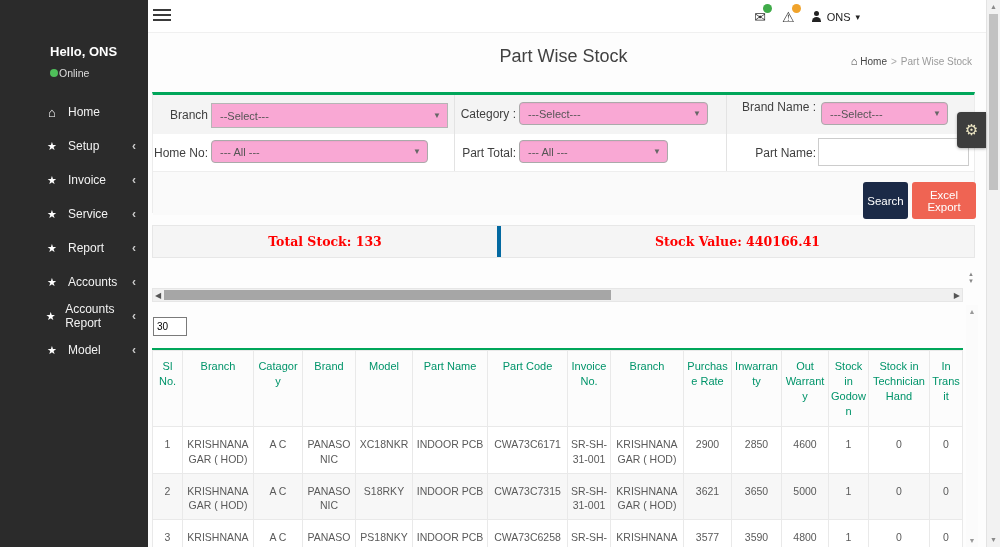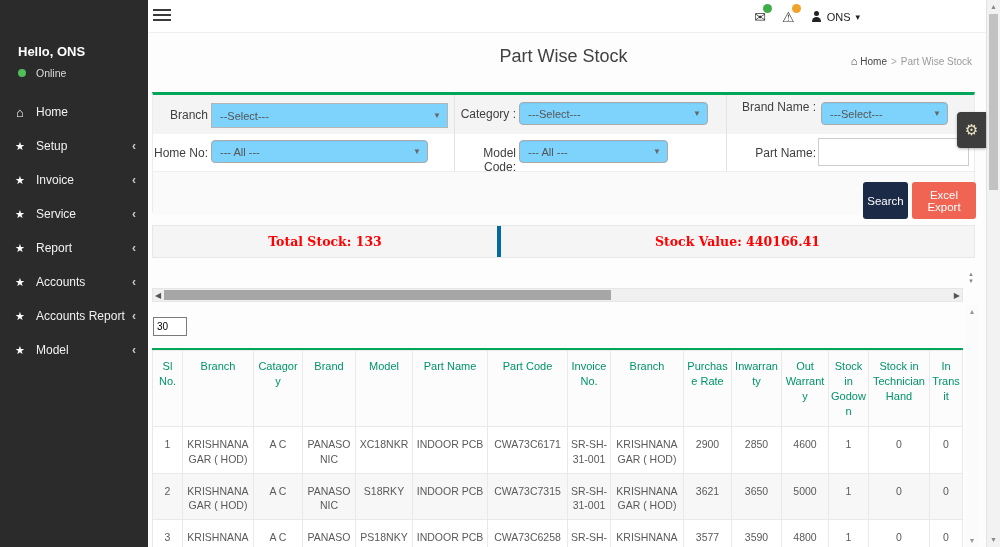--- a/index.html
+++ b/index.html
@@ -1,24 +1,24 @@
 <!DOCTYPE html>
 <html><head>
 <meta charset="utf-8">
 <style>
   * { margin:0; padding:0; box-sizing:border-box; }
   html,body { width:1000px; height:547px; }
   body { font-family:"Liberation Sans", sans-serif; background:#fff; overflow:hidden; position:relative; }
   .app { position:relative; width:1000px; height:547px; background:#fdfdfd; }
 
   
-  .sidebar { position:absolute; left:0; top:0; width:148px; height:547px; background:#2b2b2b; color:#eee; z-index:5; }
+  .sidebar { position:absolute; left:0; top:0; width:148px; height:547px; background:#2b2b2b; color:#eee; z-index:5;padding-left:32px; }
   .user-panel { padding:44px 0 0 18px; }
   .greeting { font-size:13px; font-weight:bold; color:#fff; }
-  .status { margin-top:8px; font-size:10.5px; color:#ddd; display:flex; align-items:center; gap:10px; }
+  .status { margin-top:8px; font-size:10.5px; color:#ddd; display:flex; align-items:center; gap:1px; }
   .status-dot { width:8px; height:8px; border-radius:50%; background:#4fbf5a; display:inline-block; }
   .nav { margin-top:16px; }
   .nav-item { position:relative; display:flex; align-items:center; height:34px; padding:0 12px 0 13px; font-size:12px; color:#f2f2f2; cursor:pointer; }
   .nav-item .nico { width:14px; font-size:11px; color:#fff; margin-right:9px; text-align:center; }
   .nav-item .nico.home { font-size:13px; }
   .nav-item .chev { position:absolute; right:12px; font-size:12px; color:#ccc; font-weight:bold; }
 
   
   .topbar { position:absolute; left:148px; top:0; width:852px; height:33px; background:#fff; border-bottom:1px solid #f0f0f0; z-index:4; }
   .hamburger { position:absolute; left:5px; top:9px; width:18px; cursor:pointer; }
@@ -40,21 +40,21 @@
   .breadcrumb .bc-home { color:#444; display:flex; align-items:center; gap:3px; cursor:pointer; }
   .bc-home-ico { font-size:11px; color:#444; }
   .bc-sep { color:#aaa; }
 
   
   .filter-box { position:absolute; left:152px; top:92px; width:823px; height:121px; background:#fff; border:1px solid #ececec; border-top:3px solid #00a65a; }
   .f-row1 { position:absolute; left:0; top:0; width:100%; height:39px; background:#f4f4f4; }
   .f-row2 { position:absolute; left:0; top:39px; width:100%; height:37px; background:#fff; }
   .f-divider { position:absolute; top:0; width:1px; height:76px; background:#e3e3e3; }
   .f-label { position:absolute; font-size:12px; color:#3f3f3f; text-align:right; }
-  .sel { position:absolute; background:#7dd3fc; font-size:11px; color:#555; display:flex; align-items:center; padding:0 18px 0 8px; cursor:pointer; }
+  .sel { position:absolute; background:#f9a8d4; font-size:11px; color:#555; display:flex; align-items:center; padding:0 18px 0 8px; cursor:pointer; }
   .sel .arr { position:absolute; right:6px; font-size:8px; color:#666; }
   .sel-square { border:1px solid #b5b5b5; }
   .sel-round { border:1px solid #aaa; border-radius:4px; box-shadow:inset 0 1px 1px rgba(0,0,0,.04); }
   .txt-input { position:absolute; background:#fff; border:1px solid #ccc; font-size:11px; padding:0 6px; font-family:"Liberation Sans", sans-serif; }
   .f-footer { position:absolute; left:0; top:76px; width:100%; height:44px; background:#fafafa; border-top:1px solid #eee; }
   .btn { position:absolute; height:37px; border:none; border-radius:3px; color:#fff; font-size:11.5px; font-family:"Liberation Sans", sans-serif; cursor:pointer; }
   .btn-search { left:710px; top:10px; width:45px; background:#1b2a47; }
   .btn-excel { left:759px; top:10px; width:64px; background:#ef6453; }
 
   
@@ -203,21 +203,21 @@
       <span>---Select---</span>
       <span class="arr">▼</span>
     </div>
 
     <div class="f-label" style="left:0px; top:51px; width:55px;">Home No:</div>
     <div class="sel sel-round" style="left:58px; top:45px; width:217px; height:23px;">
       <span>--- All ---</span>
       <span class="arr">▼</span>
     </div>
 
-    <div class="f-label" style="left:306px; top:51px; width:57px;">Model Code:</div>
+    <div class="f-label" style="left:306px; top:51px; width:57px;">Part Total:</div>
     <div class="sel sel-round" style="left:366px; top:45px; width:149px; height:23px;">
       <span>--- All ---</span>
       <span class="arr">▼</span>
     </div>
 
     <div class="f-label" style="left:578px; top:51px; width:85px;">Part Name:</div>
     <input class="txt-input" style="left: 665px; top: 43px; width: 151px; height: 28px;" value="">
 
     <div class="f-footer">
       <button class="btn btn-search">Search</button>

